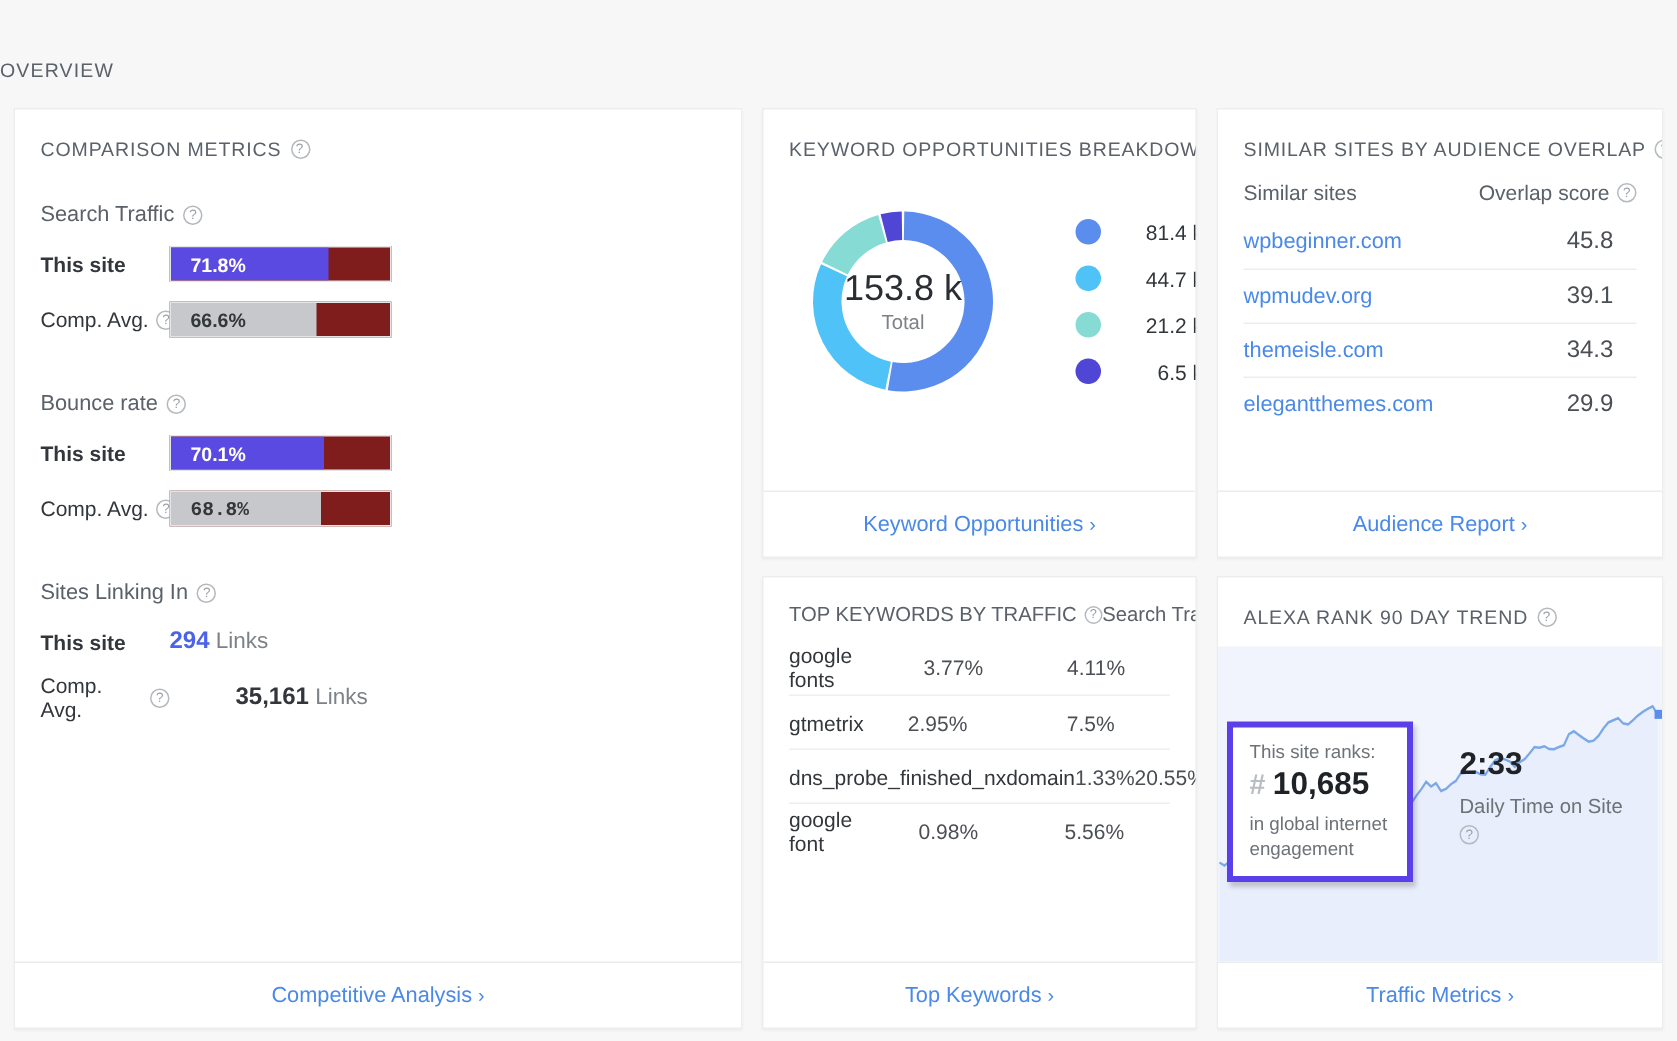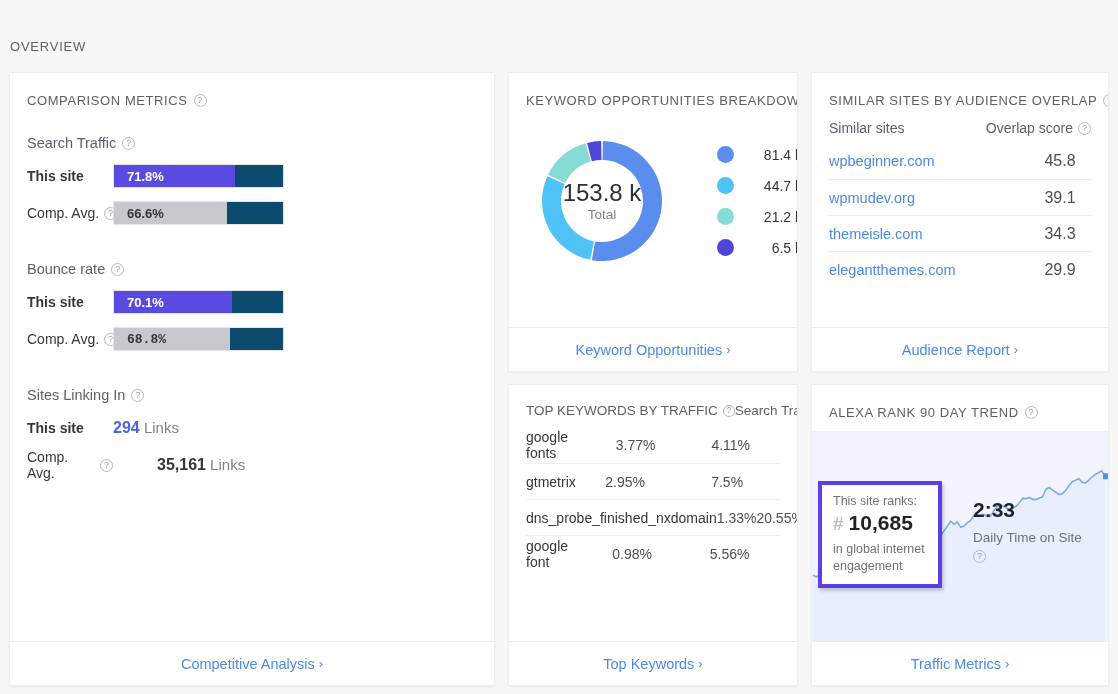--- a/index.html
+++ b/index.html
@@ -5,21 +5,21 @@
   * { box-sizing: border-box; margin: 0; padding: 0; }
   html, body {
     width: 1118px; height: 694px;
     background: #f7f7f7;
     font-family: "Liberation Sans", sans-serif;
     -webkit-font-smoothing: antialiased;
   }
   .page { width: 1118px; height: 694px; position: relative; overflow: hidden; }
 
   .overview-title {
-    position: absolute; left: 10px; top: 39px;
+    position: absolute; left: 0; top: 39px;
     font-size: 13px; letter-spacing: .06em;
     color: #5b6169; font-weight: 400;
   }
 
   .grid {
     position: absolute; left: 9px; top: 72px;
     width: 1100px; height: 614px;
     display: grid;
     grid-template-columns: 486px 1fr 298px;
     grid-template-rows: 300px 1fr;
@@ -98,21 +98,21 @@
   .metric-title {
     font-size: 14.5px; color: #5b6169; display: flex; align-items: center; gap: 6px;
   }
   .bar-row { display: flex; align-items: center; margin-top: 13px; height: 24px; }
   .bar-label {
     width: 86px; font-size: 14px; color: #33373b; display: flex;
     align-items: center; gap: 5px; white-space: nowrap;
   }
   .bar-label.bold { font-weight: bold; }
   .bar-track {
-    width: 171px; height: 24px; background: #0c4a6e;
+    width: 148px; height: 24px; background: #7f1d1d;
     border: 1px solid #e3e5e7; position: relative; overflow: hidden;
   }
   .bar-fill {
     position: absolute; left: 0; top: 0; bottom: 0;
     display: flex; align-items: center;
   }
   .bar-fill span { font-size: 13px; font-weight: bold; margin-left: 13px; white-space: nowrap; }
   .bar-fill.site { background: #5b4ae2; }
   .bar-fill.site span { color: #ffffff; }
   .bar-fill.avg { background: #c6c8cb; }

